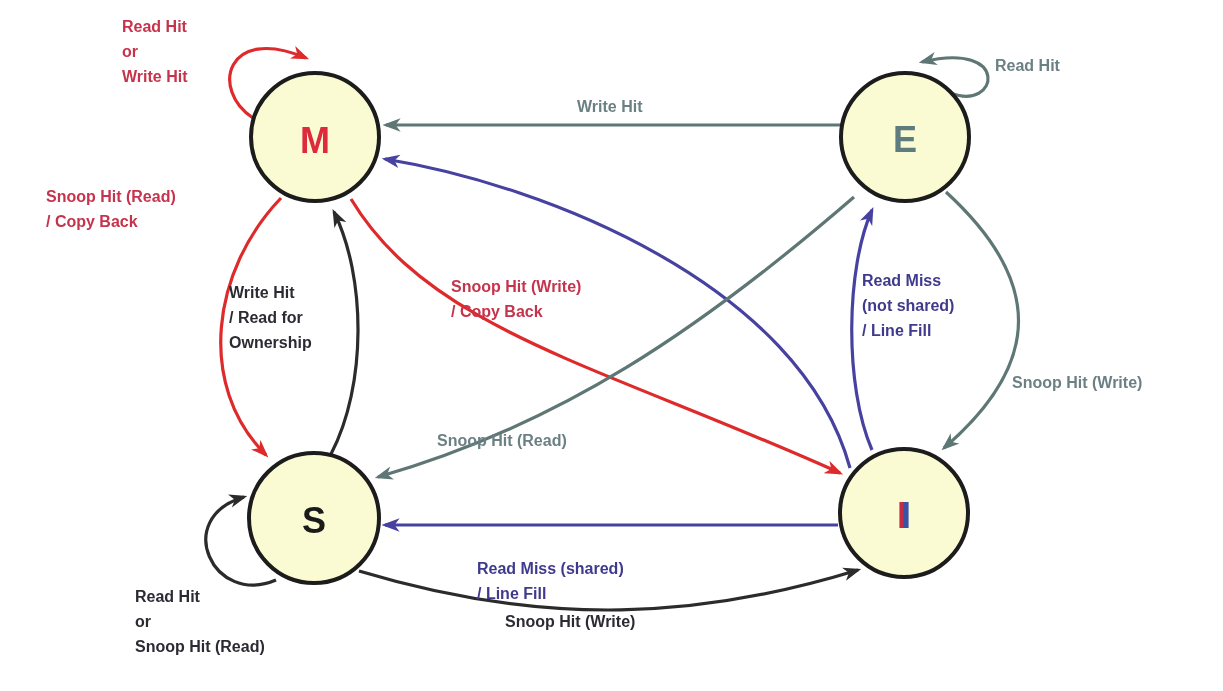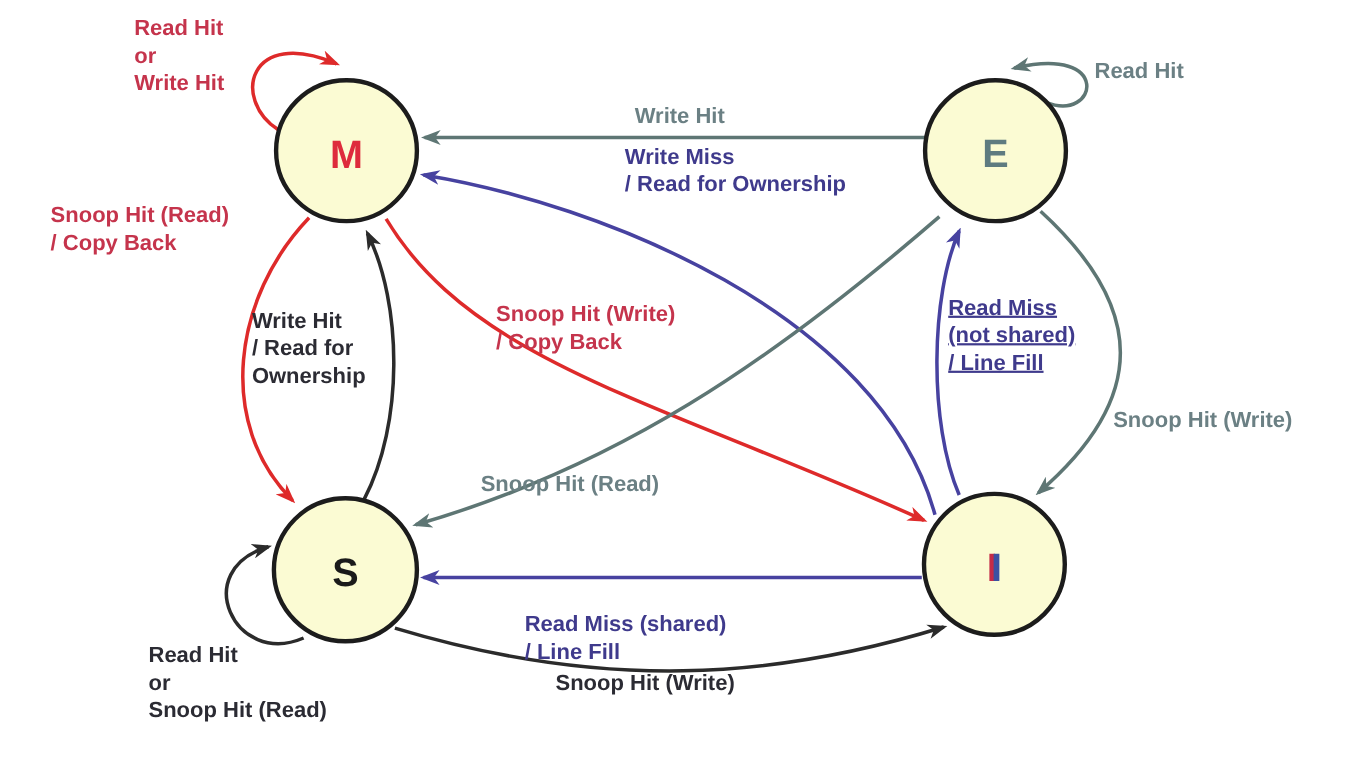--- a/index.html
+++ b/index.html
@@ -17,21 +17,21 @@
     stroke-width:4;
   }
   .edge{fill:none;stroke-width:3.2;}
   .edge.red{stroke:var(--red-arrow,#DE2A2A);marker-end:url(#arr-red);}
   .edge.purple{stroke:var(--purple-arrow,#4742A0);marker-end:url(#arr-purple);}
   .edge.gray{stroke:var(--gray-arrow,#5E7674);marker-end:url(#arr-gray);}
   .edge.black{stroke:var(--black-arrow,#2B2B2B);marker-end:url(#arr-black);}
   .lbl{
     position:absolute;
     font-weight:bold;
-    font-size:20px;
+    font-size:16px;
     line-height:25px;
     white-space:pre-line;
   }
   .lbl.red{color:var(--red-label,#C5344C);}
   .lbl.purple{color:var(--purple-label,#3F3A8C);}
   .lbl.gray{color:var(--gray-label,#6B8084);}
   .lbl.black{color:var(--black-label,#2B2B33);}
   .letter{
     position:absolute;
     transform:translate(-50%,-50%);
@@ -87,30 +87,28 @@
   <div class="letter m" style="left:315px;top:141px;">M</div>
   <div class="letter e" style="left:905px;top:140px;">E</div>
   <div class="letter s" style="left:314px;top:521px;">S</div>
   <div class="letter i" style="left:906px;top:516px;">I</div>
 
   <div class="lbl red" style="left:122px;top:14px;">Read Hit
 or
 Write Hit</div>
   <div class="lbl gray" style="left:995px;top:53px;">Read Hit</div>
   <div class="lbl gray" style="left:577px;top:94px;">Write Hit</div>
-  <div class="lbl purple" style="left:568px;top:131px;">Write Miss
-/ Read for Ownership</div>
   <div class="lbl red" style="left:46px;top:184px;">Snoop Hit (Read)
 / Copy Back</div>
   <div class="lbl black" style="left:229px;top:280px;">Write Hit
 / Read for
 Ownership</div>
   <div class="lbl red" style="left:451px;top:274px;">Snoop Hit (Write)
 / Copy Back</div>
-  <div class="lbl purple" style="left:862px;top:268px;text-decoration:underline;">Read Miss
+  <div class="lbl purple" style="left:862px;top:268px;">Read Miss
 (not shared)
 / Line Fill</div>
   <div class="lbl gray" style="left:1012px;top:370px;">Snoop Hit (Write)</div>
   <div class="lbl gray" style="left:437px;top:428px;">Snoop Hit (Read)</div>
   <div class="lbl purple" style="left:477px;top:556px;">Read Miss (shared)
 / Line Fill</div>
   <div class="lbl black" style="left:505px;top:609px;">Snoop Hit (Write)</div>
   <div class="lbl black" style="left:135px;top:584px;">Read Hit
 or
 Snoop Hit (Read)</div>

